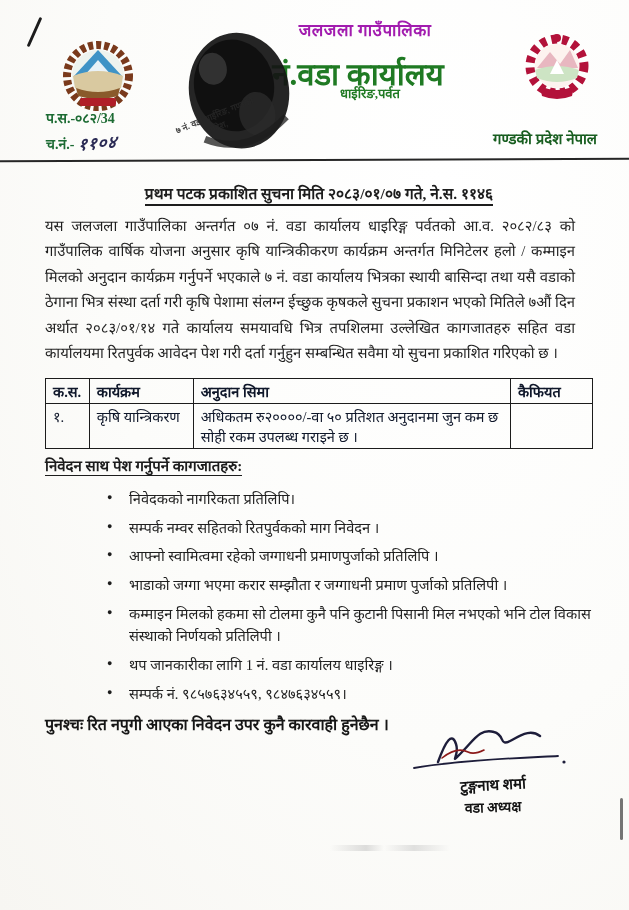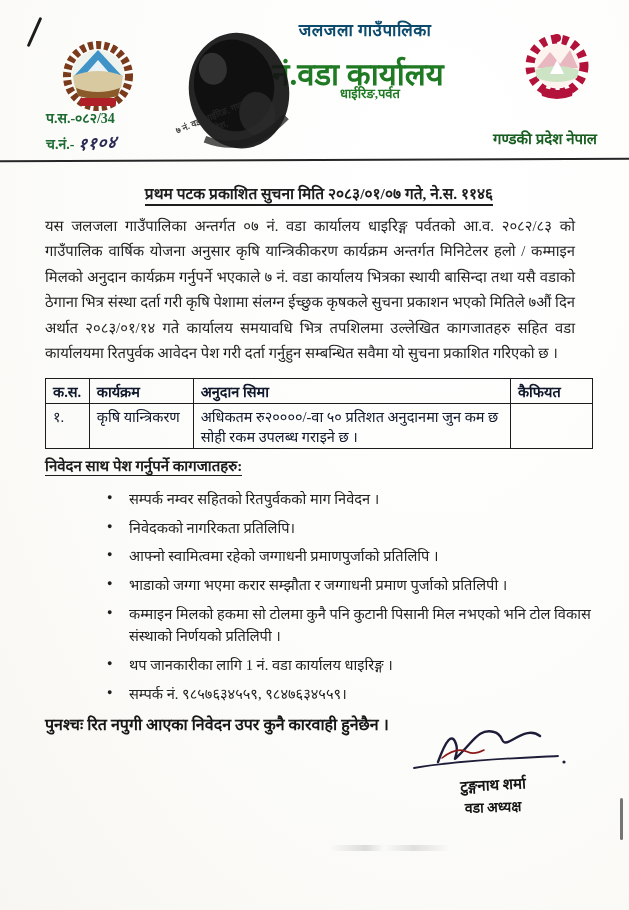--- a/index.html
+++ b/index.html
@@ -11,21 +11,21 @@
     color:#232323;
   }
   .page{position:absolute;inset:0;}
 
   
   .pen-mark{position:absolute;left:33px;top:16px;width:3px;height:32px;background:#1c1c1c;transform:rotate(24deg);border-radius:2px;}
   .emblem-left{position:absolute;left:58px;top:36px;width:80px;height:84px;}
   .emblem-right{position:absolute;left:520px;top:28px;width:74px;height:86px;}
 
   .muni-name{position:absolute;left:250px;top:18px;width:230px;text-align:center;
-    font-size:17px;font-weight:bold;color:#0c4a6e;letter-spacing:.5px;}
+    font-size:17px;font-weight:bold;color:#a21caf;letter-spacing:.5px;}
   .office-title{position:absolute;left:228px;top:52px;width:260px;text-align:center;
     font-size:31px;font-weight:bold;color:#1f7a23;}
   .office-loc{position:absolute;left:300px;top:84px;width:140px;text-align:center;
     font-size:13px;font-weight:bold;color:#1f7a23;}
   .province{position:absolute;left:470px;top:128px;width:150px;text-align:center;
     font-size:15px;font-weight:bold;color:#185e20;}
 
   .refs{position:absolute;left:46px;top:108px;font-size:14px;font-weight:bold;color:#1c6b33;line-height:1.55;}
   .dispatch-no{display:inline-block;font-family:"DejaVu Sans",sans-serif;font-style:italic;
     color:#2b2b55;font-size:17px;transform:rotate(-4deg) skewX(-8deg);font-weight:bold;letter-spacing:1px;}
@@ -154,22 +154,22 @@
           <td></td>
         </tr>
       </tbody>
     </table>
 
     <div class="docs-heading">
       <span>निवेदन साथ पेश गर्नुपर्ने कागजातहरु:</span>
     </div>
 
     <ul class="docs-list">
+      <li>निवेदकको नागरिकता प्रतिलिपि।</li>
       <li>सम्पर्क नम्वर सहितको रितपुर्वकको माग निवेदन ।</li>
-      <li>निवेदकको नागरिकता प्रतिलिपि।</li>
       <li>आफ्नो स्वामित्वमा रहेको जग्गाधनी प्रमाणपुर्जाको प्रतिलिपि ।</li>
       <li>भाडाको जग्गा भएमा करार सम्झौता र जग्गाधनी प्रमाण पुर्जाको प्रतिलिपी ।</li>
       <li>कम्माइन मिलको हकमा सो टोलमा कुनै पनि कुटानी पिसानी मिल नभएको भनि टोल विकास संस्थाको निर्णयको प्रतिलिपी ।</li>
       <li>थप जानकारीका लागि 1 नं. वडा कार्यालय धाइरिङ्ग ।</li>
       <li>सम्पर्क नं. ९८५७६३४५५९, ९८४७६३४५५९।</li>
     </ul>
 
     <div class="postscript">पुनश्चः रित नपुगी आएका निवेदन उपर कुनै कारवाही हुनेछैन ।</div>
   </div>
 

